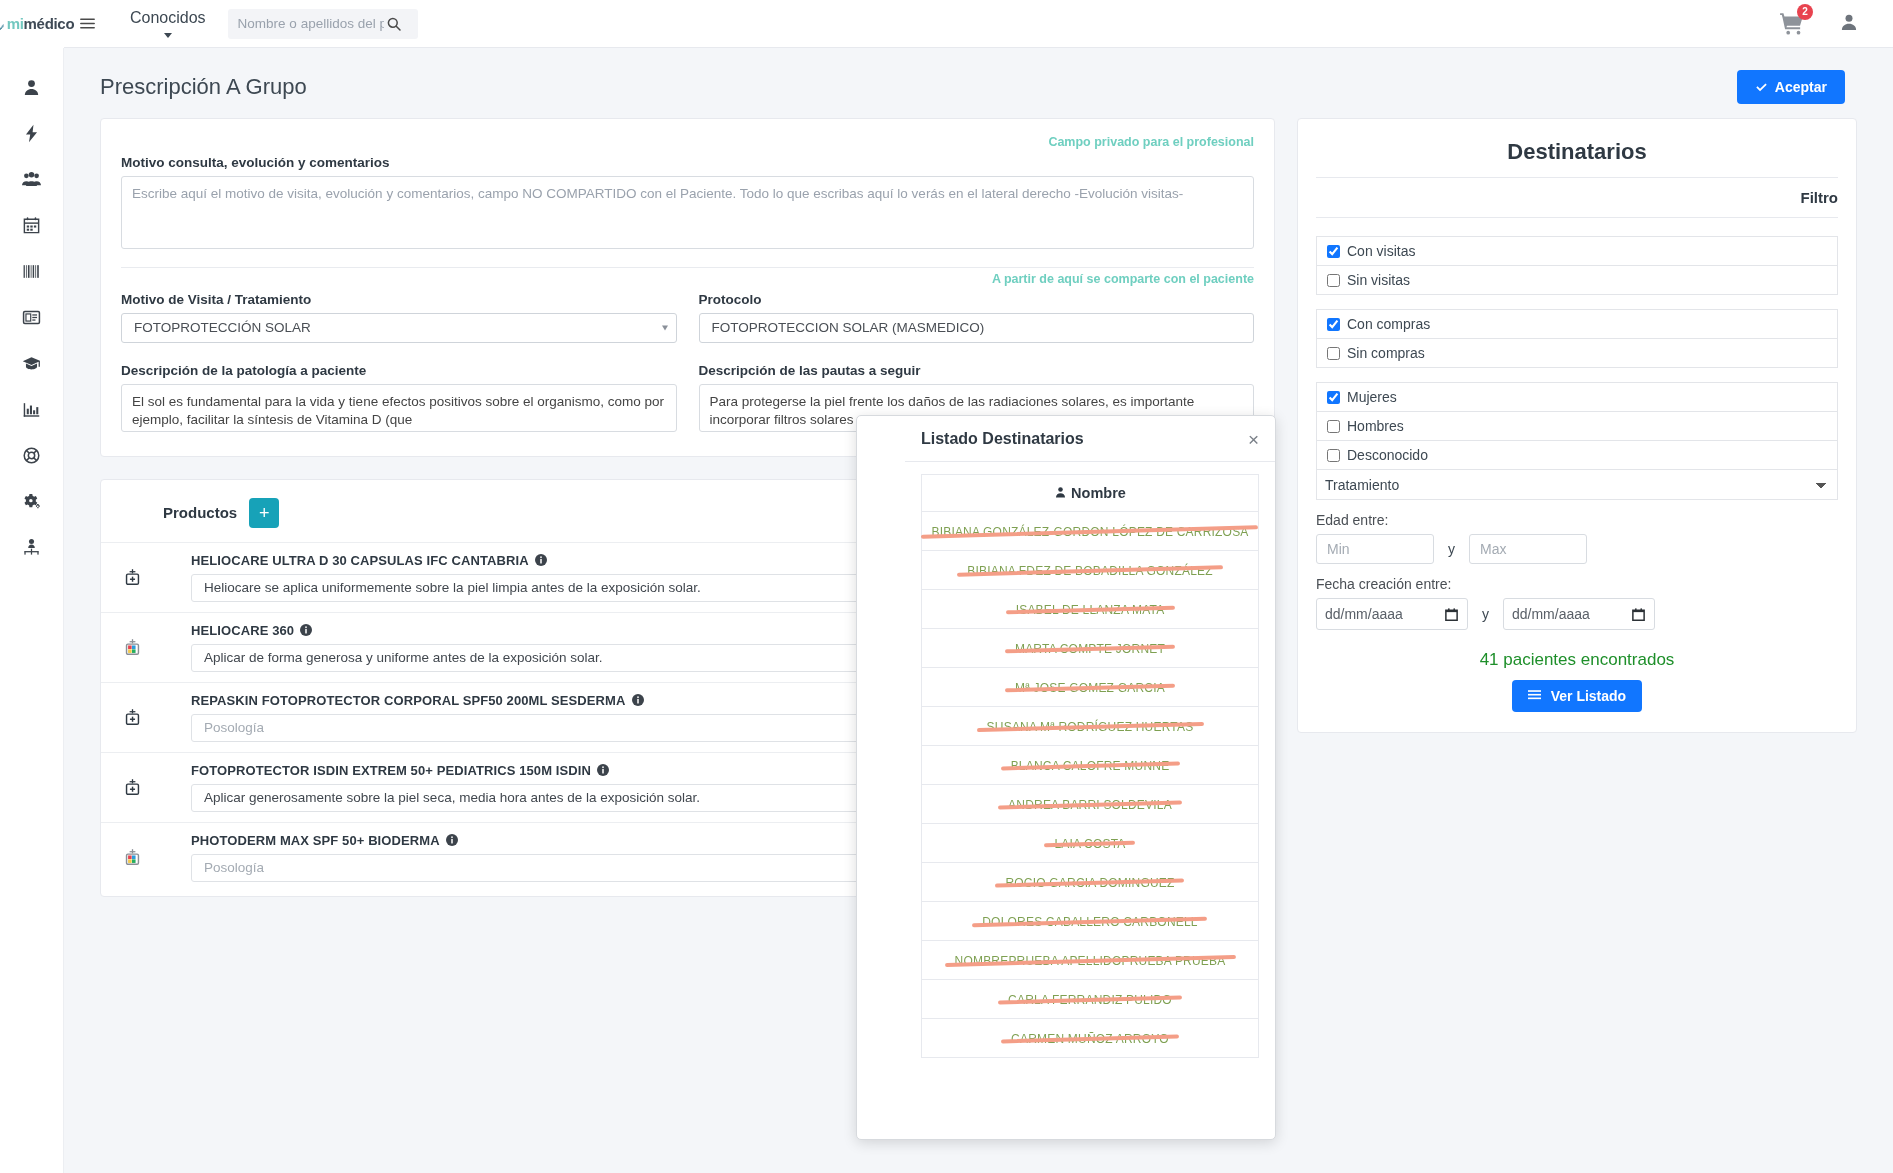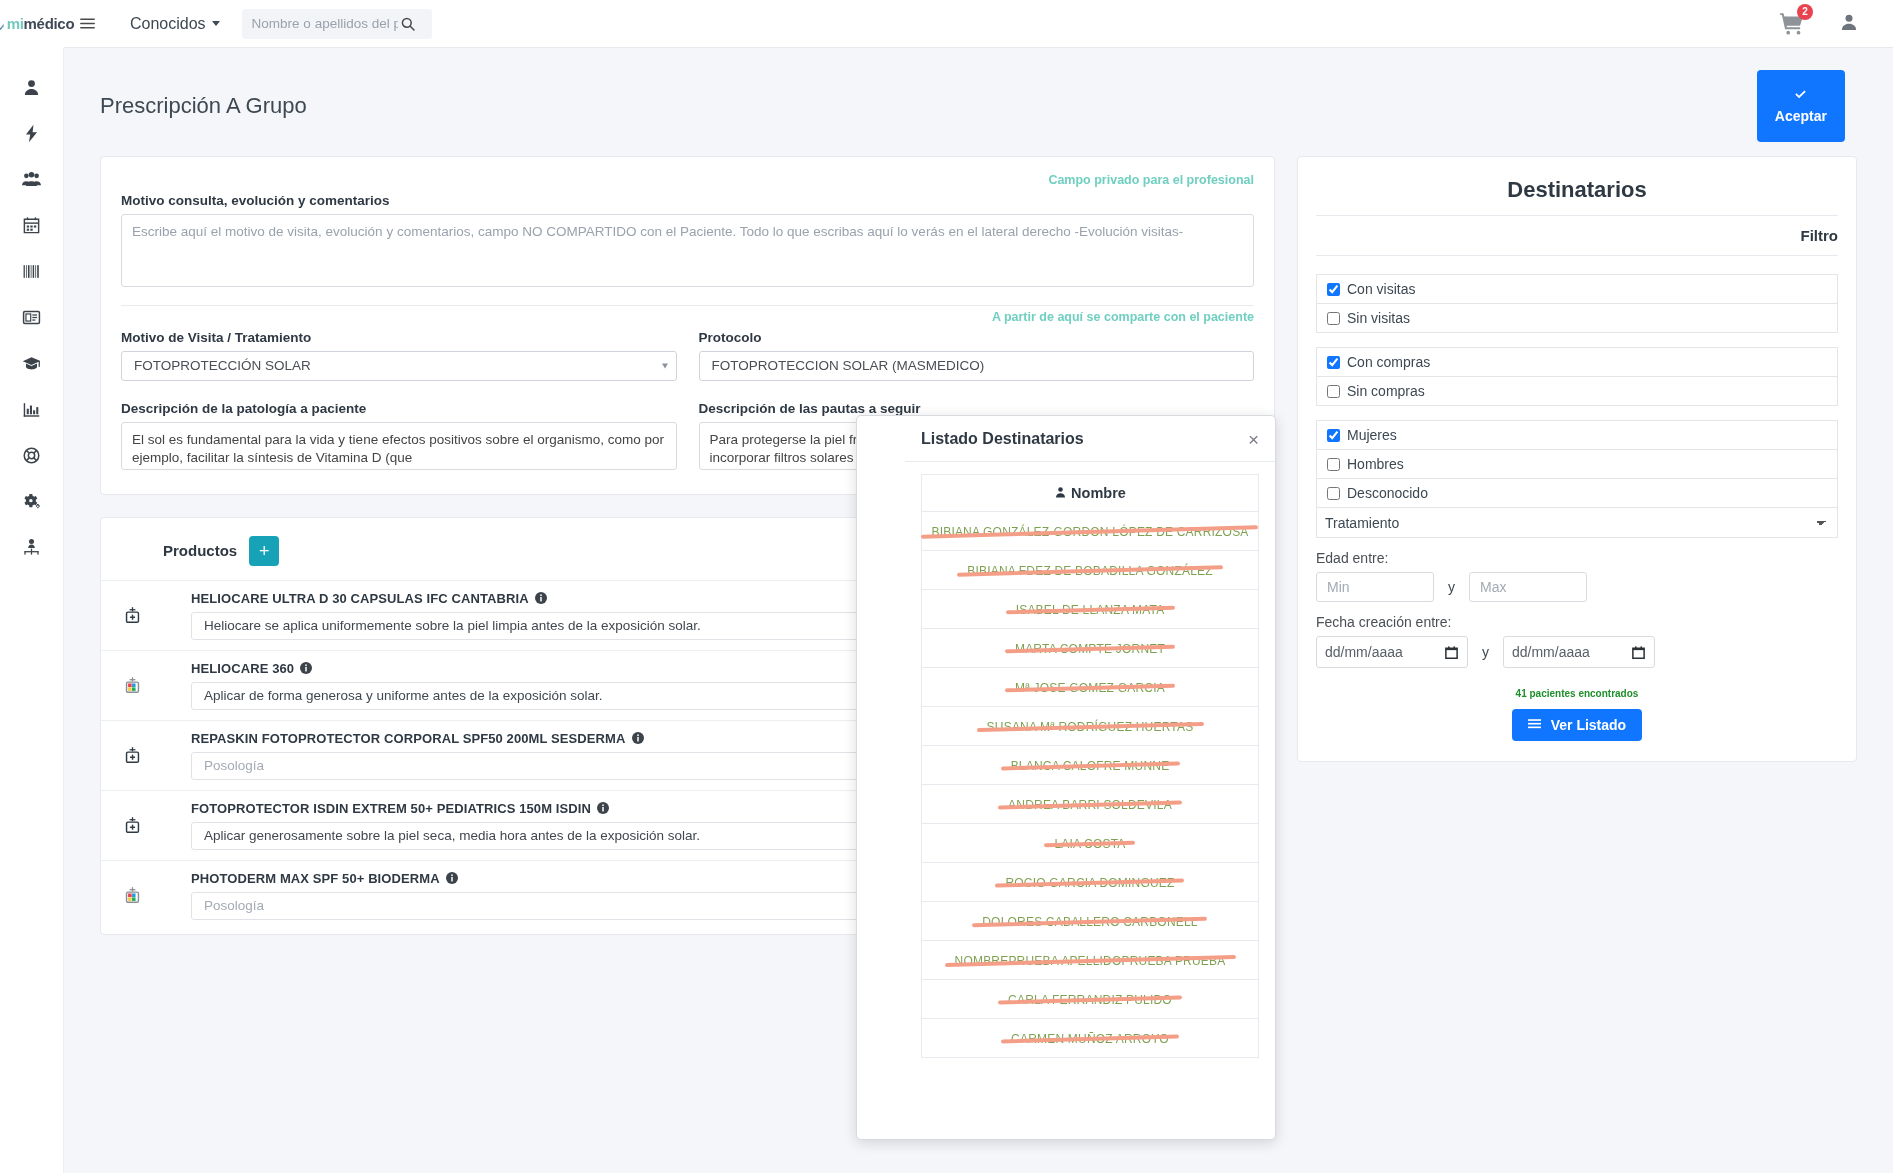--- a/index.html
+++ b/index.html
@@ -28,21 +28,21 @@
   }
   .brand .bm1 { color: #73c8c0; }
   .brand .bm2 { color: #3f4a56; }
   .brand .anchor { color:#3aa9d6; font-size:13px; margin-right:1px; }
   .hamburger {
     width: 46px; height: 48px; display: flex; align-items: center; justify-content: center;
     color: #4a4a4a; font-size: 19px; cursor: pointer;
   }
   .nav-dropdown {
     font-size: 16px; color: #3d4852; margin-left: 20px; cursor: pointer;
-    display: flex; align-items: center; gap: 6px;
+    display: flex; align-items: center; gap: 6px; flex-direction: column;
   }
   .caret { border-left: 4px solid transparent; border-right: 4px solid transparent; border-top: 5px solid #3d4852; display:inline-block; }
   .searchbox {
     margin-left: 22px; height: 30px; width: 190px;
     background: #f3f4f7; border-radius: 3px;
     display: flex; align-items: center; padding: 0 8px;
   }
   .searchbox input {
     border: 0; background: transparent; outline: none;
     font-size: 13.5px; color: #6b7280; width: 150px;
@@ -78,23 +78,23 @@
     position: absolute; top: 48px; left: 64px; right: 0; bottom: 0;
     background: #f4f6f9; overflow: hidden;
   }
   .page-head {
     display: flex; align-items: center; justify-content: space-between;
     padding: 22px 48px 14px 36px;
   }
   .page-title { font-size: 22px; color: #3d4852; font-weight: 400; }
   .btn-accept {
     background: #1176ff; color: #fff; border: 0; border-radius: 4px;
-    padding: 18px 18px; font-size: 14px; font-weight: 600; cursor: pointer;
+    padding: 9px 18px; font-size: 14px; font-weight: 600; cursor: pointer;
     font-family: "Liberation Sans", sans-serif;
-    display: inline-flex; align-items: center; gap: 7px; flex-direction: column;
+    display: inline-flex; align-items: center; gap: 7px;
   }
 
   .cols { display: flex; gap: 22px; padding: 0 28px 0 36px; align-items: flex-start; }
   .col-left { width: 1175px; flex: 0 0 1175px; }
   .col-right { width: 560px; flex: 0 0 560px; }
 
   .card {
     background: #fff; border: 1px solid #e7e9ee; border-radius: 4px;
   }
 
@@ -193,21 +193,21 @@
   .date-row { display: flex; align-items: center; gap: 14px; }
   .date-in {
     width: 152px; height: 32px; border: 1px solid #d8dce1; border-radius: 3px;
     padding: 0 8px; font-size: 14px; color: #5a6068; outline: none;
     font-family: "Liberation Sans", sans-serif;
     display: flex; align-items: center; justify-content: space-between;
     background: #fff; cursor: pointer;
   }
   .cal-ico { width: 15px; height: 15px; fill: #2c3136; }
   .found {
-    text-align: center; color: #1e8f2a; font-weight: 700; font-size: 10px;
+    text-align: center; color: #1e8f2a; font-weight: 400; font-size: 17px;
     margin-top: 20px;
   }
   .btn-ver {
     display: block; margin: 10px auto 0; background: #1176ff; color: #fff;
     border: 0; border-radius: 4px; padding: 8px 16px; font-size: 14px; font-weight: 600;
     cursor: pointer; font-family: "Liberation Sans", sans-serif;
   }
 
   
   .modal {

